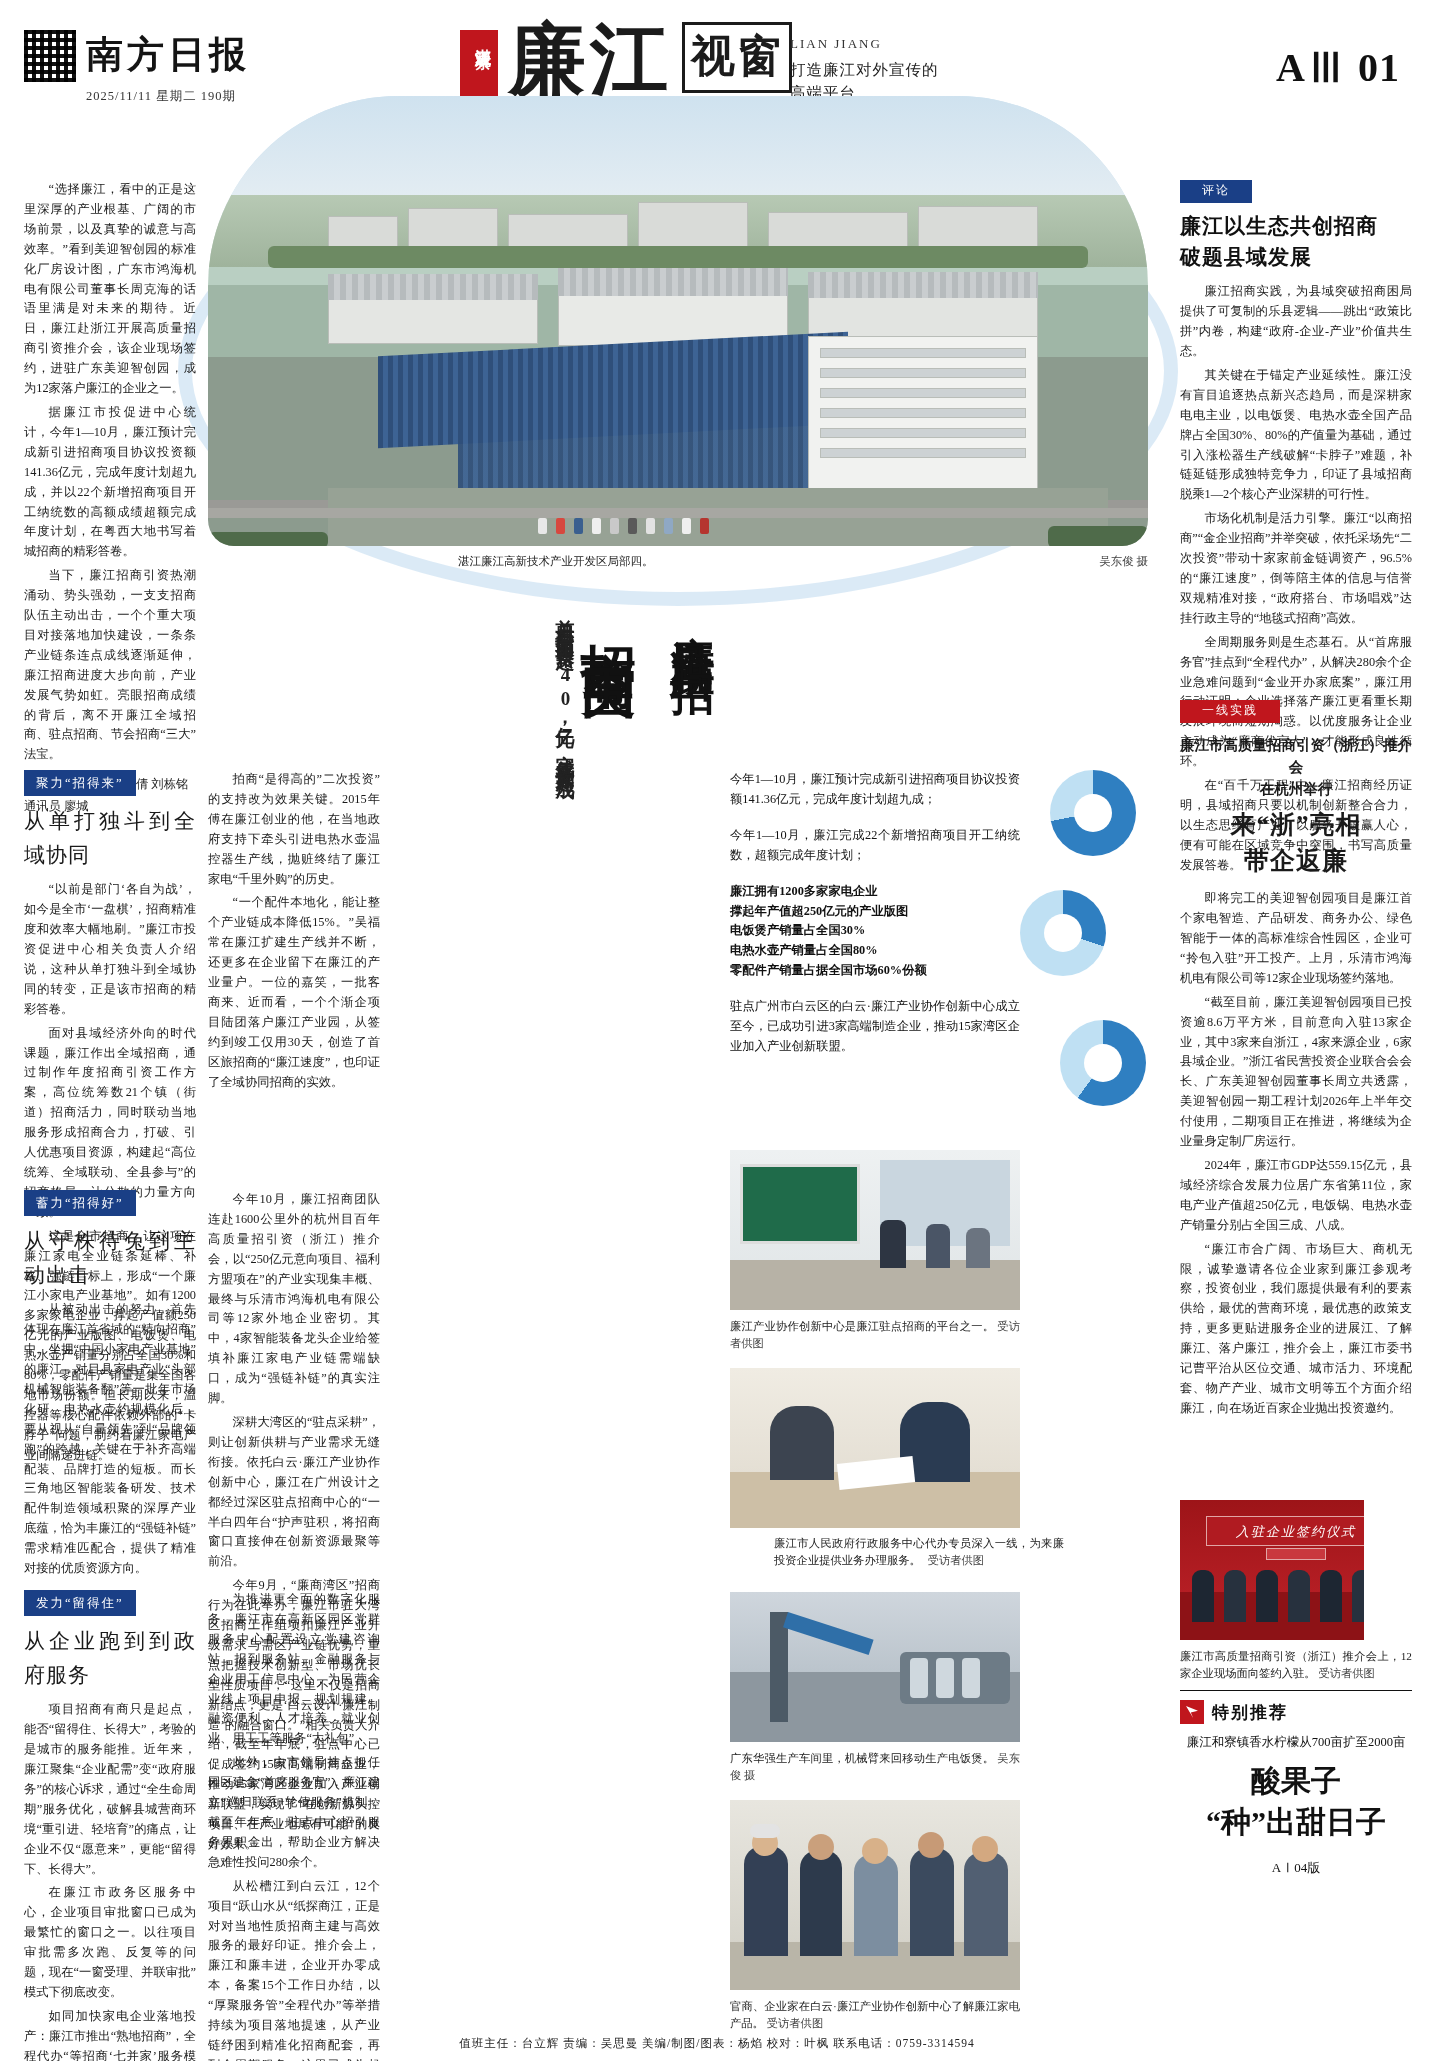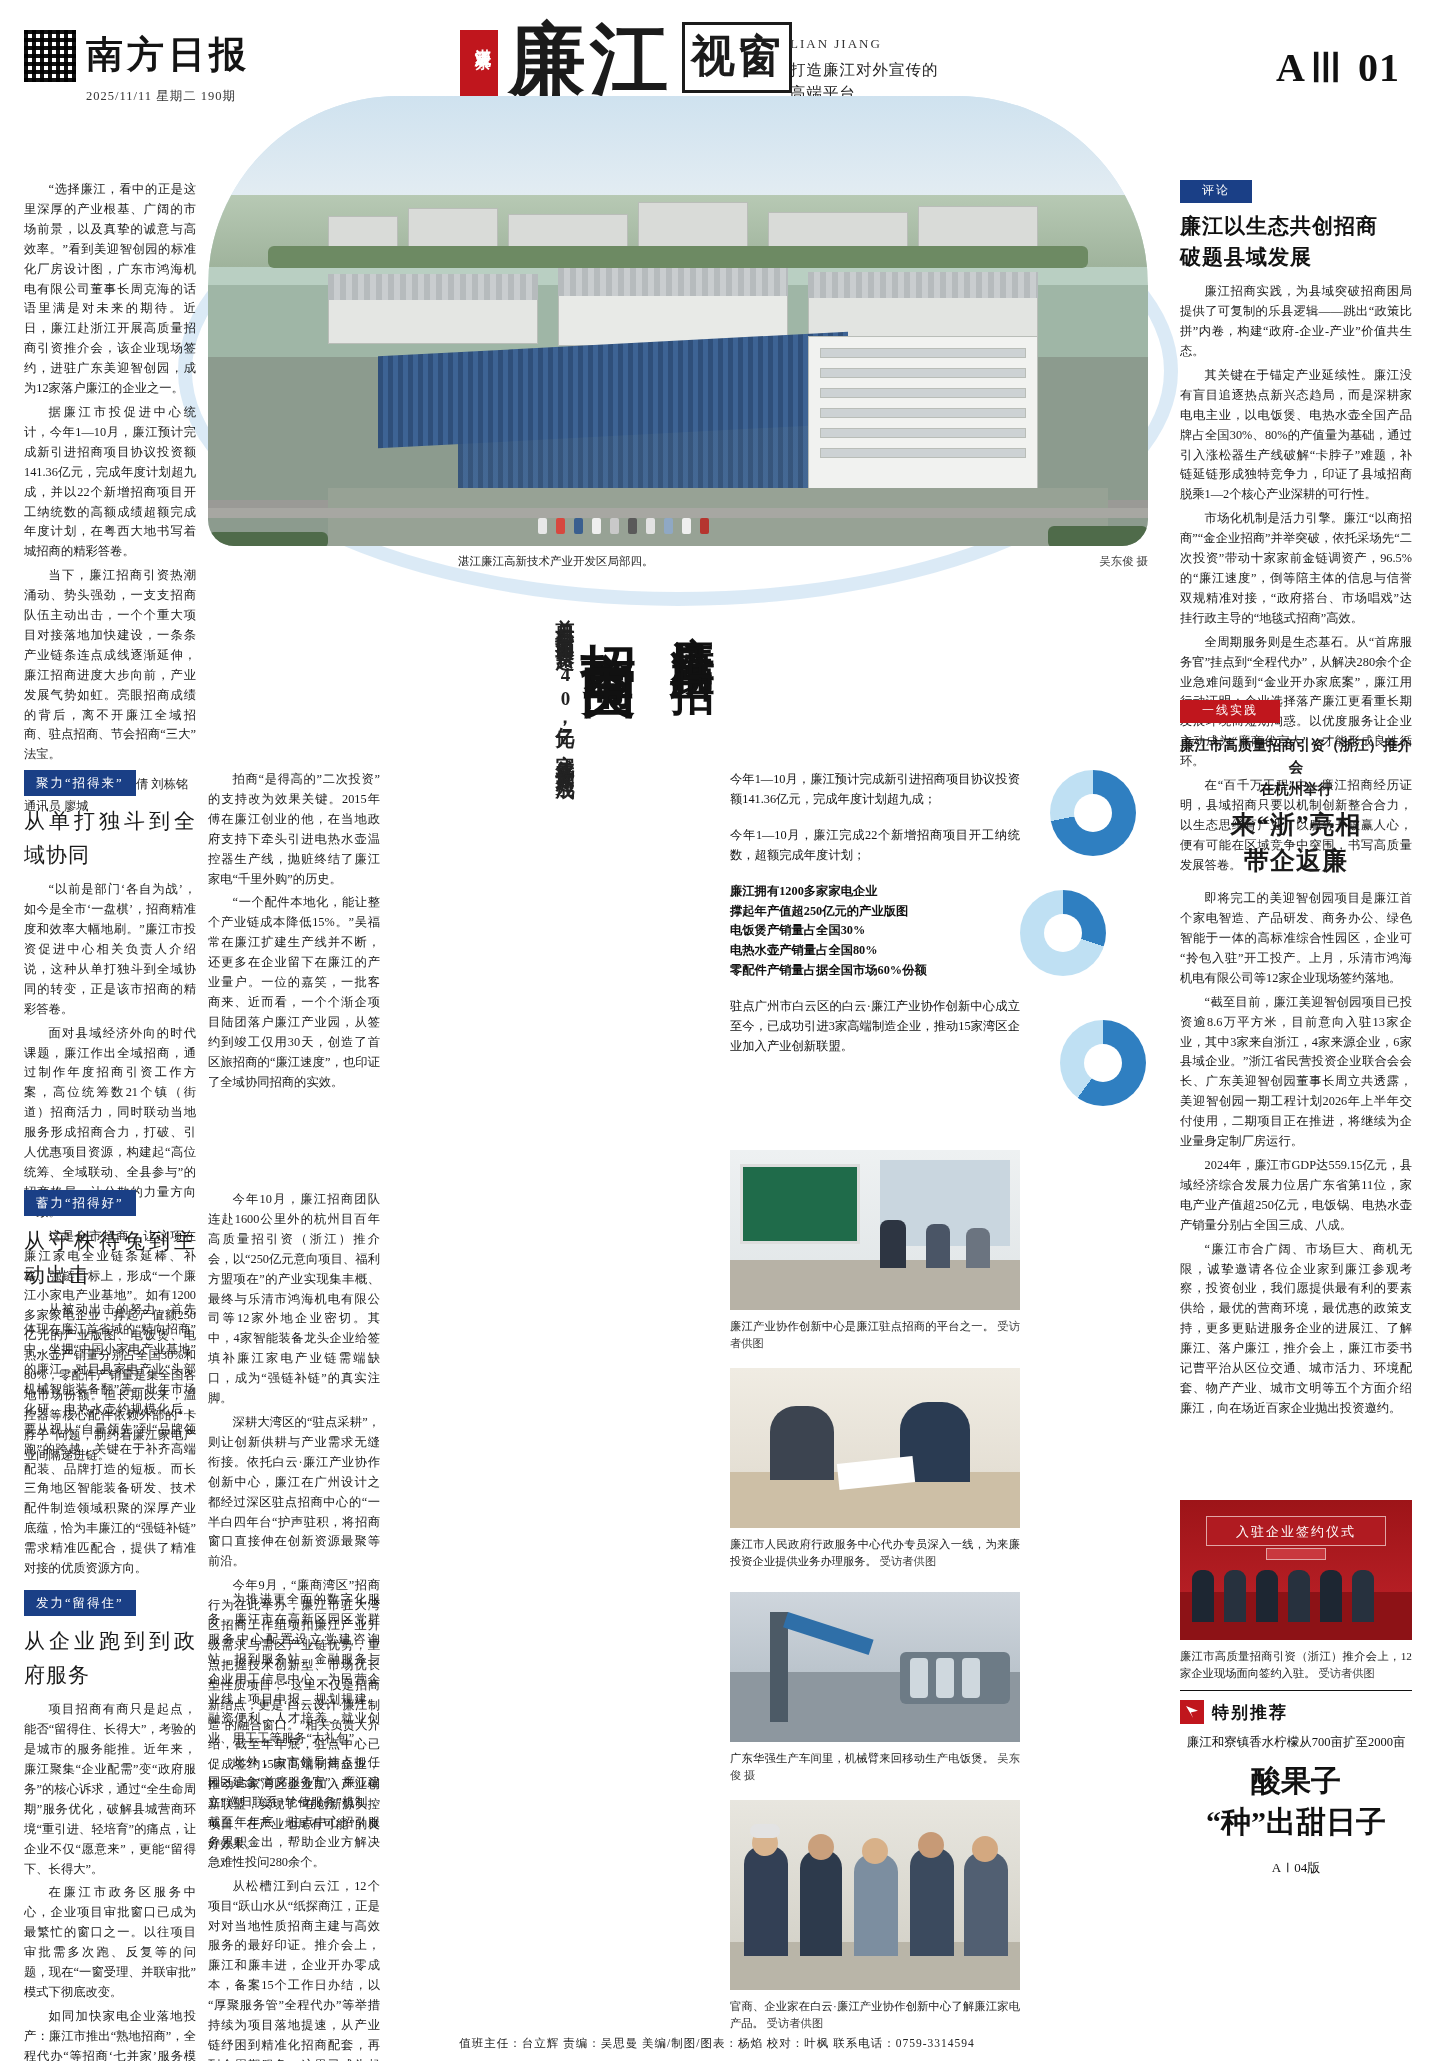--- a/index.html
+++ b/index.html
@@ -346,21 +346,21 @@
     <span class="credit">受访者供图</span>
   </div>
 
   <div class="photo" style="left:730px; top:1368px; width:290px; height:160px;">
     <div style="position:absolute;inset:0;background:linear-gradient(#f0ece3,#ded8cc);"></div>
     <div style="position:absolute;left:0;bottom:0;width:100%;height:56px;background:#cdbfa6;"></div>
     <div style="position:absolute;left:40px;top:38px;width:64px;height:74px;background:#3c4450;border-radius:26px 26px 0 0;"></div>
     <div style="position:absolute;left:170px;top:34px;width:70px;height:80px;background:#2a3b52;border-radius:28px 28px 0 0;"></div>
     <div style="position:absolute;left:108px;top:92px;width:76px;height:26px;background:#fff;transform:rotate(-6deg);"></div>
   </div>
-  <div class="pcap" style="left:730px; top:1536px; width:290px;">
+  <div class="pcap" style="left:774px; top:1536px; width:290px;font-family:Liberation Mono, monospace;">
     <span>廉江市人民政府行政服务中心代办专员深入一线，为来廉投资企业提供业务办理服务。</span>
     <span class="credit">受访者供图</span>
   </div>
 
   <div class="photo" style="left:730px; top:1592px; width:290px; height:150px;">
     <div style="position:absolute;inset:0;background:linear-gradient(#cfd6dd,#a9b4bd);"></div>
     <div style="position:absolute;left:0;top:80px;width:100%;height:70px;background:#8d979f;"></div>
     <div style="position:absolute;left:40px;top:20px;width:18px;height:110px;background:#4c5a66;"></div>
     <div style="position:absolute;left:58px;top:20px;width:90px;height:16px;background:#2f6fa8;transform:rotate(18deg);transform-origin:left top;"></div>
     <div style="position:absolute;left:170px;top:60px;width:110px;height:52px;background:#6d7b86;border-radius:6px;"></div>
@@ -398,21 +398,21 @@
     <div style="font-size:14.5px; font-weight:700; line-height:1.5; text-align:center; white-space:pre-line; margin:6px 0 6px;">廉江市高质量招商引资（浙江）推介会
 在杭州举行</div>
     <div class="ritem-title big">来“浙”亮相</div>
     <div class="ritem-title big" style="margin-bottom:10px;">带企返廉</div>
     <p>即将完工的美迎智创园项目是廉江首个家电智造、产品研发、商务办公、绿色智能于一体的高标准综合性园区，企业可“拎包入驻”开工投产。上月，乐清市鸿海机电有限公司等12家企业现场签约落地。</p>
     <p>“截至目前，廉江美迎智创园项目已投资逾8.6万平方米，目前意向入驻13家企业，其中3家来自浙江，4家来源企业，6家县域企业。”浙江省民营投资企业联合会会长、广东美迎智创园董事长周立共透露，美迎智创园一期工程计划2026年上半年交付使用，二期项目正在推进，将继续为企业量身定制厂房运行。</p>
     <p>2024年，廉江市GDP达559.15亿元，县域经济综合发展力位居广东省第11位，家电产业产值超250亿元，电饭锅、电热水壶产销量分别占全国三成、八成。</p>
     <p>“廉江市合广阔、市场巨大、商机无限，诚挚邀请各位企业家到廉江参观考察，投资创业，我们愿提供最有利的要素供给，最优的营商环境，最优惠的政策支持，更多更贴进服务企业的进展江、了解廉江、落户廉江，推介会上，廉江市委书记曹平治从区位交通、城市活力、环境配套、物产产业、城市文明等五个方面介绍廉江，向在场近百家企业抛出投资邀约。</p>
   </div>
 
-  <div class="photo" style="left:1180px; top:1500px; width:232px; height:140px;">
+  <div class="photo" style="left:1180px; top:1500px; width:184px; height:140px;font-style:italic;">
     <div style="position:absolute;inset:0;background:linear-gradient(#9d1418,#c1232a);"></div>
     <div style="position:absolute;left:26px;top:16px;width:180px;height:30px;background:#b01b21;border:1px solid #e0a5a5;color:#fff;font-size:13px;text-align:center;line-height:30px;letter-spacing:2px;">入驻企业签约仪式</div>
     <div style="position:absolute;left:86px;top:48px;width:60px;height:12px;background:#c9383e;border:1px solid #e2a6a6;"></div>
     <div style="position:absolute;left:0;bottom:0;width:100%;height:48px;background:#8d1216;"></div>
     <div style="position:absolute;left:12px;top:70px;width:22px;height:52px;background:#1d2632;border-radius:9px 9px 0 0;"></div>
     <div style="position:absolute;left:44px;top:70px;width:22px;height:52px;background:#27313e;border-radius:9px 9px 0 0;"></div>
     <div style="position:absolute;left:76px;top:70px;width:22px;height:52px;background:#1d2632;border-radius:9px 9px 0 0;"></div>
     <div style="position:absolute;left:108px;top:70px;width:22px;height:52px;background:#27313e;border-radius:9px 9px 0 0;"></div>
     <div style="position:absolute;left:140px;top:70px;width:22px;height:52px;background:#1d2632;border-radius:9px 9px 0 0;"></div>
     <div style="position:absolute;left:172px;top:70px;width:22px;height:52px;background:#27313e;border-radius:9px 9px 0 0;"></div>

